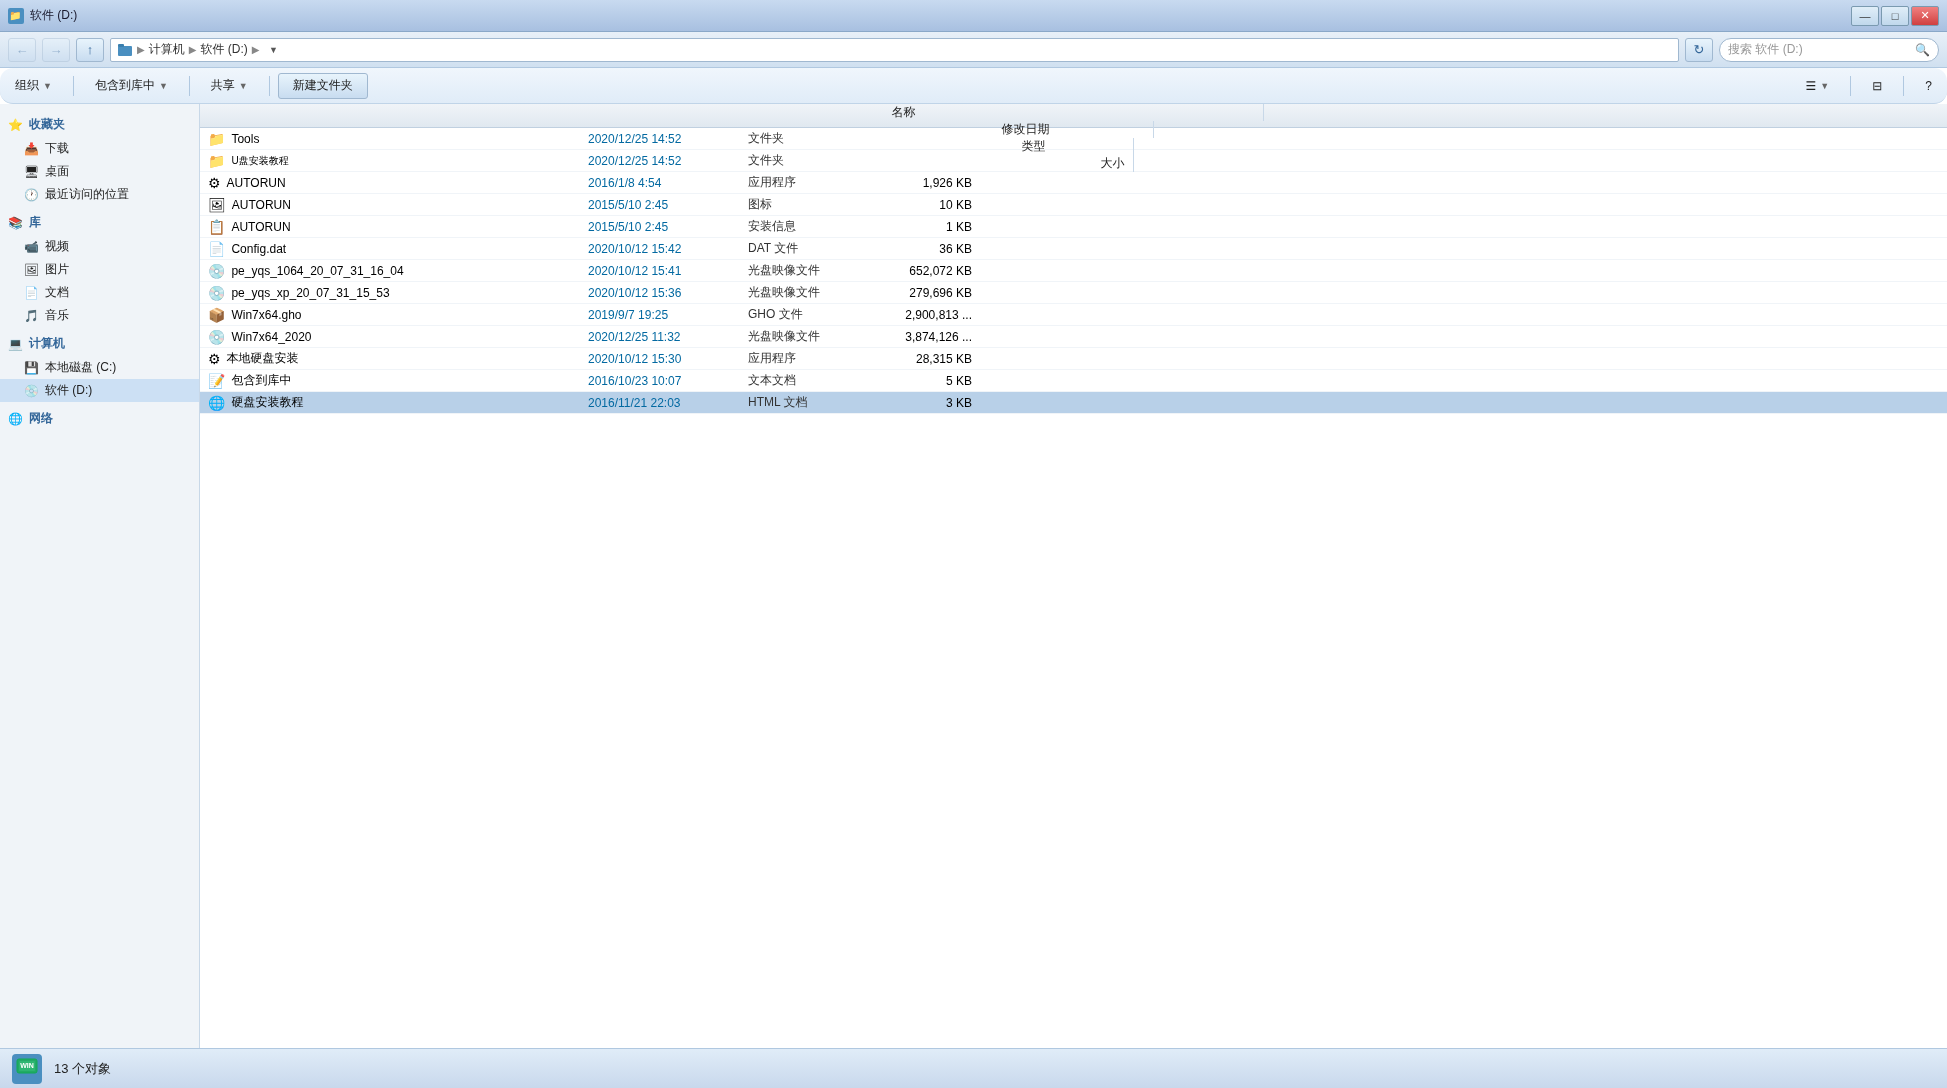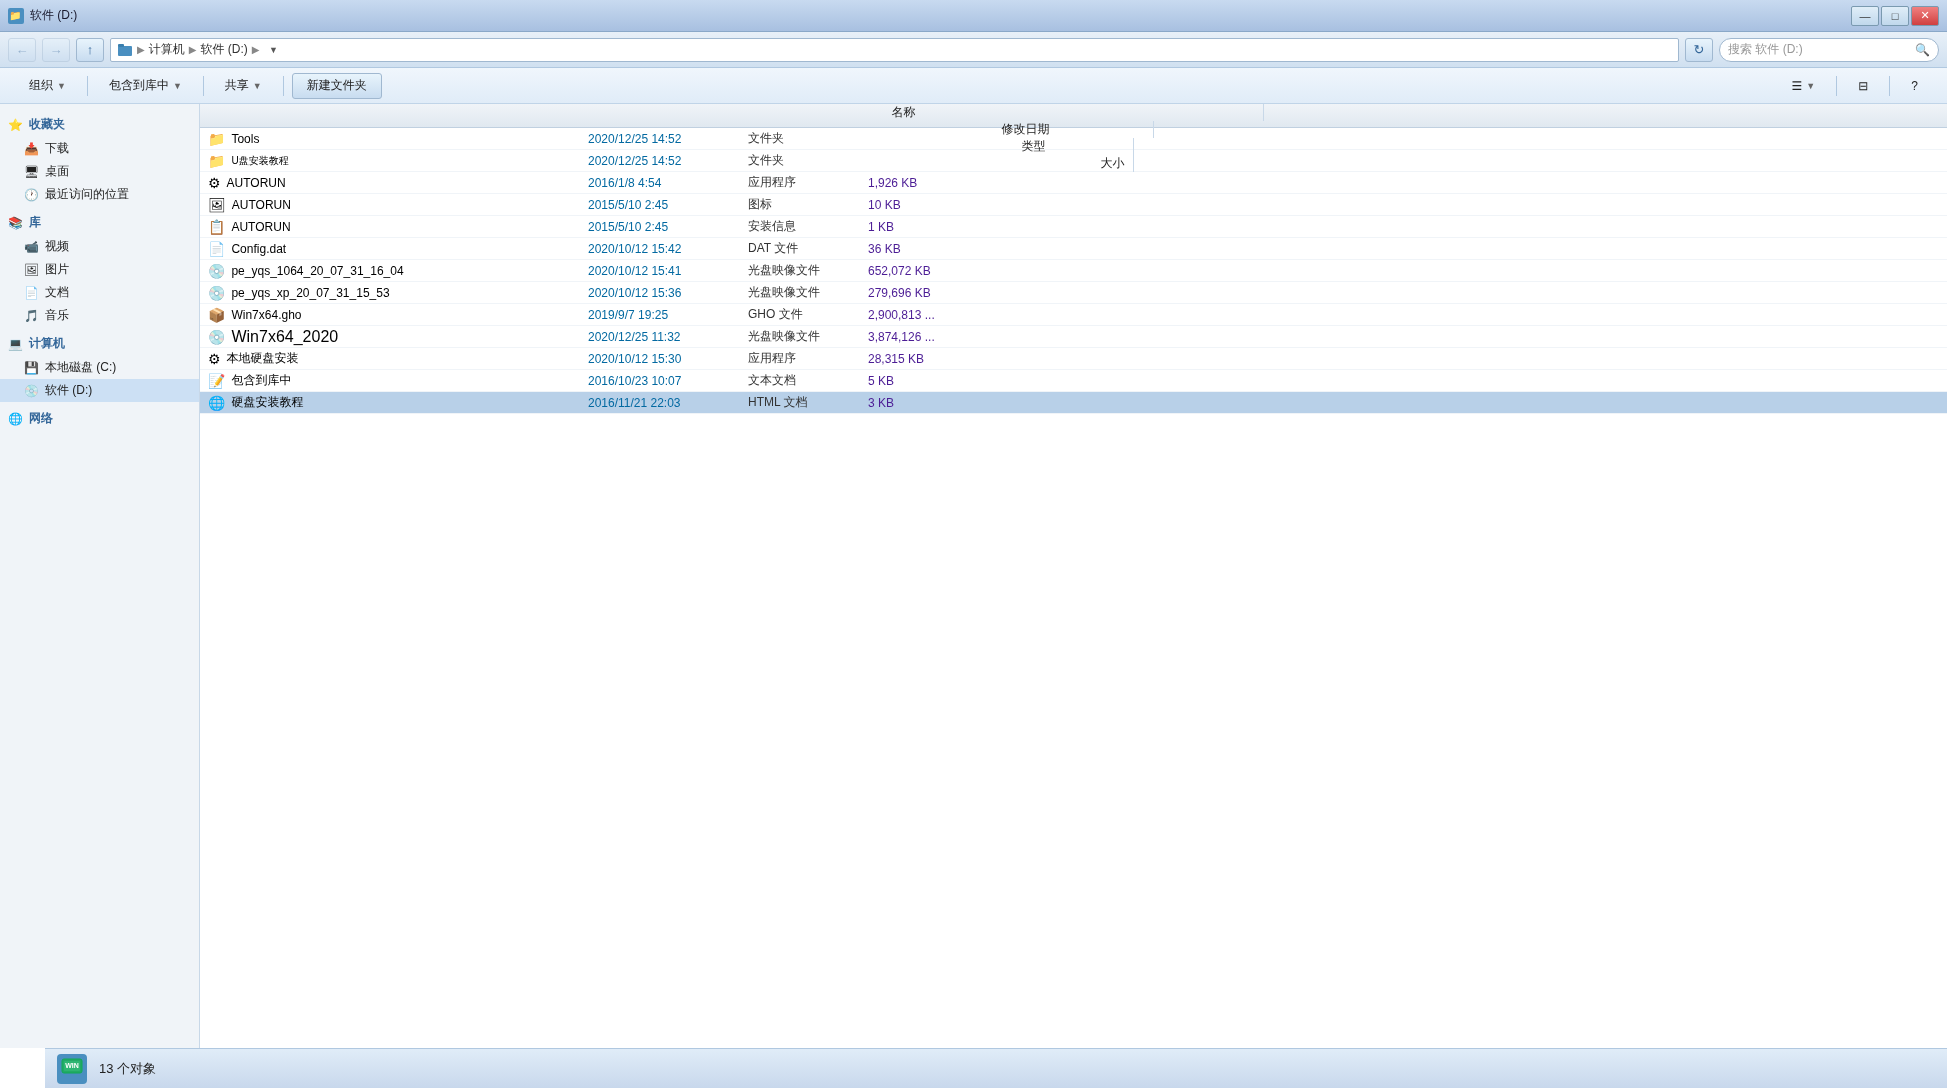--- a/index.html
+++ b/index.html
@@ -118,23 +118,24 @@
       font-size: 12px;
       color: #999;
     }
 
     
     .toolbar {
       height: 36px;
       background: linear-gradient(to bottom, #f0f6fc, #e0ecf8);
       display: flex;
       align-items: center;
-      padding: 0 16px;
+      padding: 0 2px;
       gap: 4px;
       border-bottom: 1px solid #c0d4e8;
+      border-radius: 13px;
     }
     .toolbar-btn {
       height: 26px;
       padding: 0 12px;
       border: 1px solid transparent;
       border-radius: 3px;
       background: transparent;
       cursor: pointer;
       display: flex; align-items: center; gap: 4px;
       font-size: 12px; color: #222;
@@ -235,32 +236,31 @@
       text-overflow: ellipsis;
     }
     .file-name-cell {
       width: 380px;
       display: flex;
       align-items: center;
       gap: 6px;
     }
     .file-date-cell { width: 160px; color: #0369a1; }
     .file-type-cell { width: 120px; color: #333; }
-    .file-size-cell { width: 120px; color: #4c1d95; }
+    .file-size-cell { width: 120px; text-align: right; color: #000000; }
 
     
     .statusbar {
       height: 40px;
       background: linear-gradient(to bottom, #e0ecf8, #c8d8ec);
       border-top: 1px solid #b0c8e0;
       display: flex;
       align-items: center;
       padding: 0 12px;
       gap: 12px;
-      margin-left: 45px;
     }
     .statusbar-icon {
       width: 30px; height: 30px;
       background: #4a8fc0;
       border-radius: 4px;
       display: flex; align-items: center; justify-content: center;
       color: white; font-size: 16px;
     }
     .statusbar-text {
       font-size: 13px;
@@ -512,21 +512,21 @@
       <span style="font-size:14px;">📦</span>
       <span style="font-size:12px;">Win7x64.gho</span>
     </div>
     <div class="file-cell file-date-cell">2019/9/7 19:25</div>
     <div class="file-cell file-type-cell">GHO 文件</div>
     <div class="file-cell file-size-cell">2,900,813 ...</div>
   </div>
         <div class="file-row">
     <div class="file-cell file-name-cell">
       <span style="font-size:14px;">💿</span>
-      <span style="font-size:16px;">Win7x64_2020</span>
+      <span style="font-size:12px;">Win7x64_2020</span>
     </div>
     <div class="file-cell file-date-cell">2020/12/25 11:32</div>
     <div class="file-cell file-type-cell">光盘映像文件</div>
     <div class="file-cell file-size-cell">3,874,126 ...</div>
   </div>
         <div class="file-row">
     <div class="file-cell file-name-cell">
       <span style="font-size:14px;">⚙</span>
       <span style="font-size:12px;">本地硬盘安装</span>
     </div>

